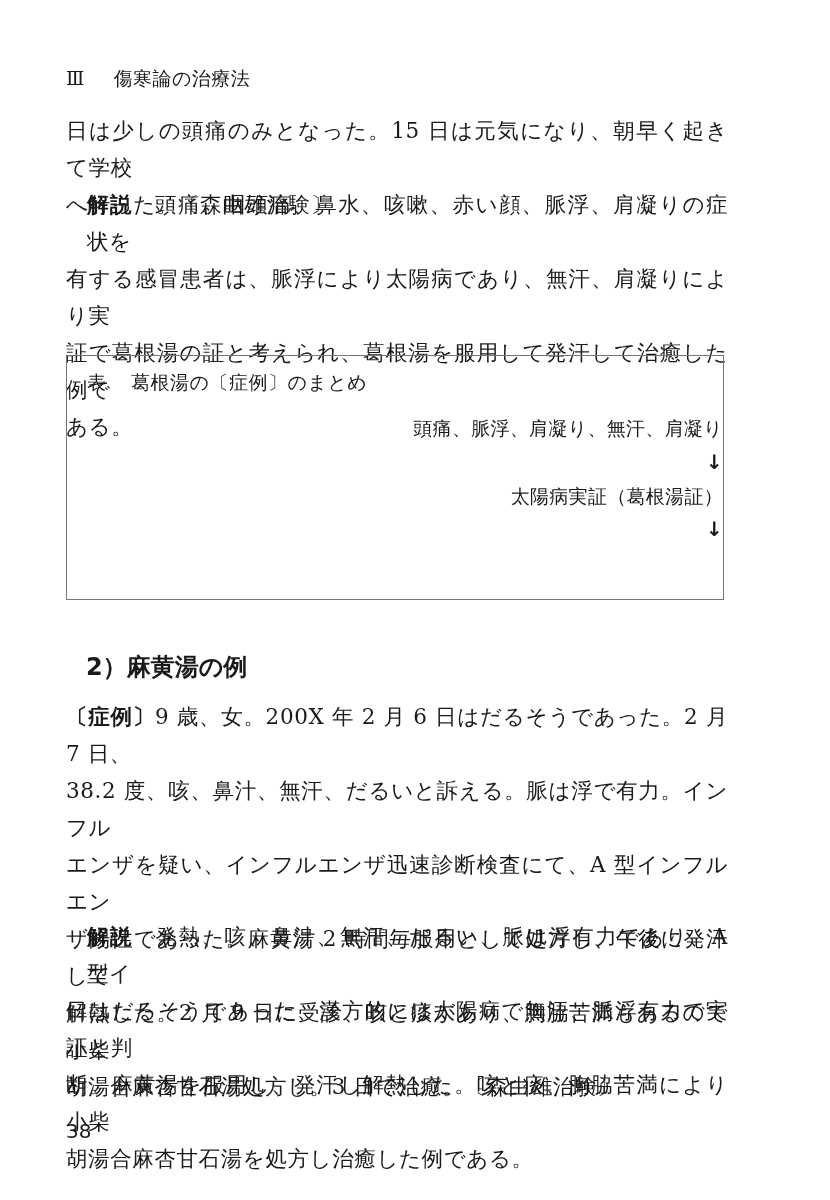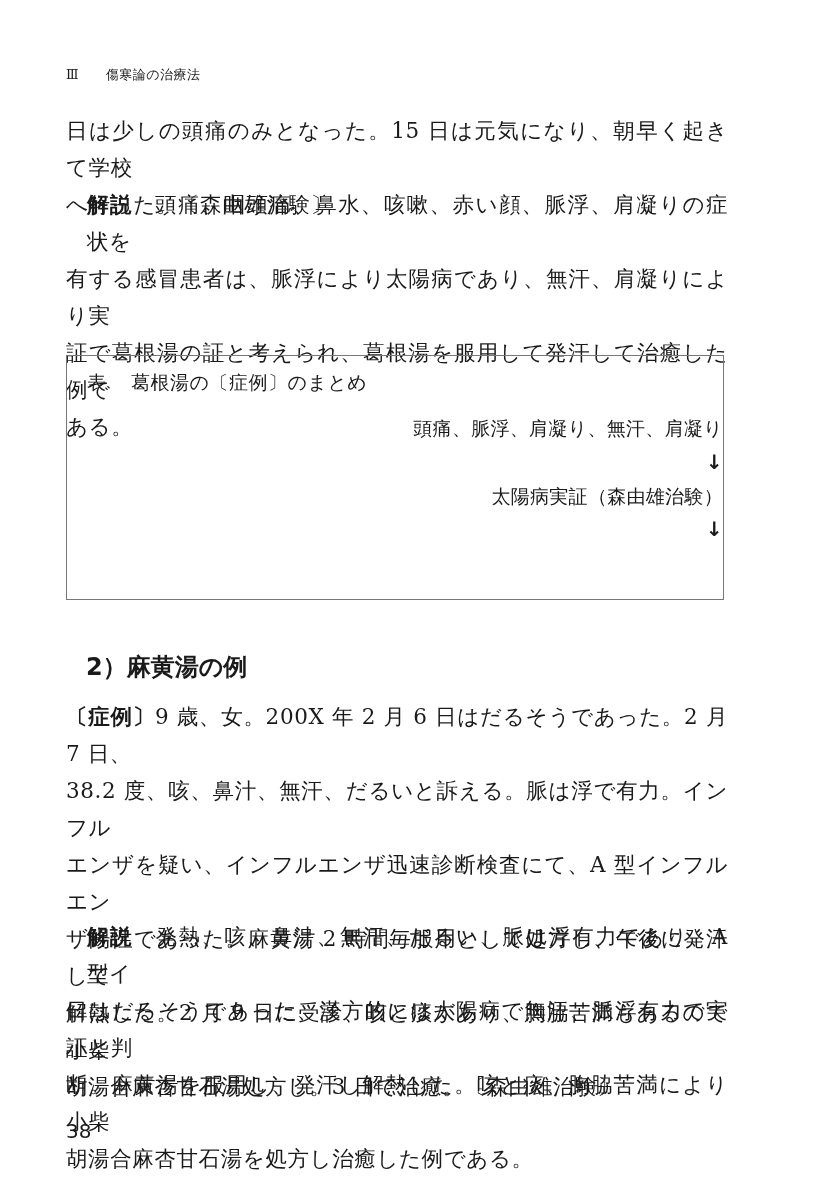--- a/index.html
+++ b/index.html
@@ -1,21 +1,21 @@
 <!DOCTYPE html>
 <html><head>
   <meta charset="utf-8">
   <style>
     html, body { margin: 0; padding: 0; background: #ffffff; }
     body { width: 830px; height: 1200px; position: relative; overflow: hidden; color: #1a1a1a; }
     .serif { font-family: "DejaVu Serif", "Liberation Serif", serif; }
     .sans { font-family: "DejaVu Sans", "Liberation Sans", sans-serif; }
     .running-head {
       position: absolute; left: 66px; top: 66px;
-      font-size: 13px; letter-spacing: 0.5px;
+      font-size: 19px; letter-spacing: 0.5px;
     }
     .running-head .num { margin-right: 22px; }
     .para {
       position: absolute; left: 66px; width: 662px;
       font-size: 21.5px; line-height: 37px; letter-spacing: 0.6px;
       text-align: justify; text-justify: inter-character;
     }
     .bold { font-weight: bold; }
     .indent { padding-left: 21px; }
     .summary-box {
@@ -60,21 +60,21 @@
   <div>ある。</div>
 </div>
 
 <div class="summary-box sans">
   <div class="box-title">
     <span class="lbl">表</span>
     <span>葛根湯の〔症例〕のまとめ</span>
   </div>
   <div class="flow" style="top:60px;">頭痛、脈浮、肩凝り、無汗、肩凝り</div>
   <div class="flow arrow" style="top:94px;">↓</div>
-  <div class="flow" style="top:128px;">太陽病実証（森由雄治験）</div>
+  <div class="flow" style="top:128px;">太陽病実証（葛根湯証）</div>
   <div class="flow arrow" style="top:161px;">↓</div>
 </div>
 
 <div class="section-heading sans">2）麻黄湯の例</div>
 
 <div class="para serif" style="top:698px;">
   <div>
     <span class="bold sans">〔症例〕</span><span>9 歳、女。200X 年 2 月 6 日はだるそうであった。2 月 7 日、</span>
   </div>
   <div>38.2 度、咳、鼻汁、無汗、だるいと訴える。脈は浮で有力。インフル</div>

